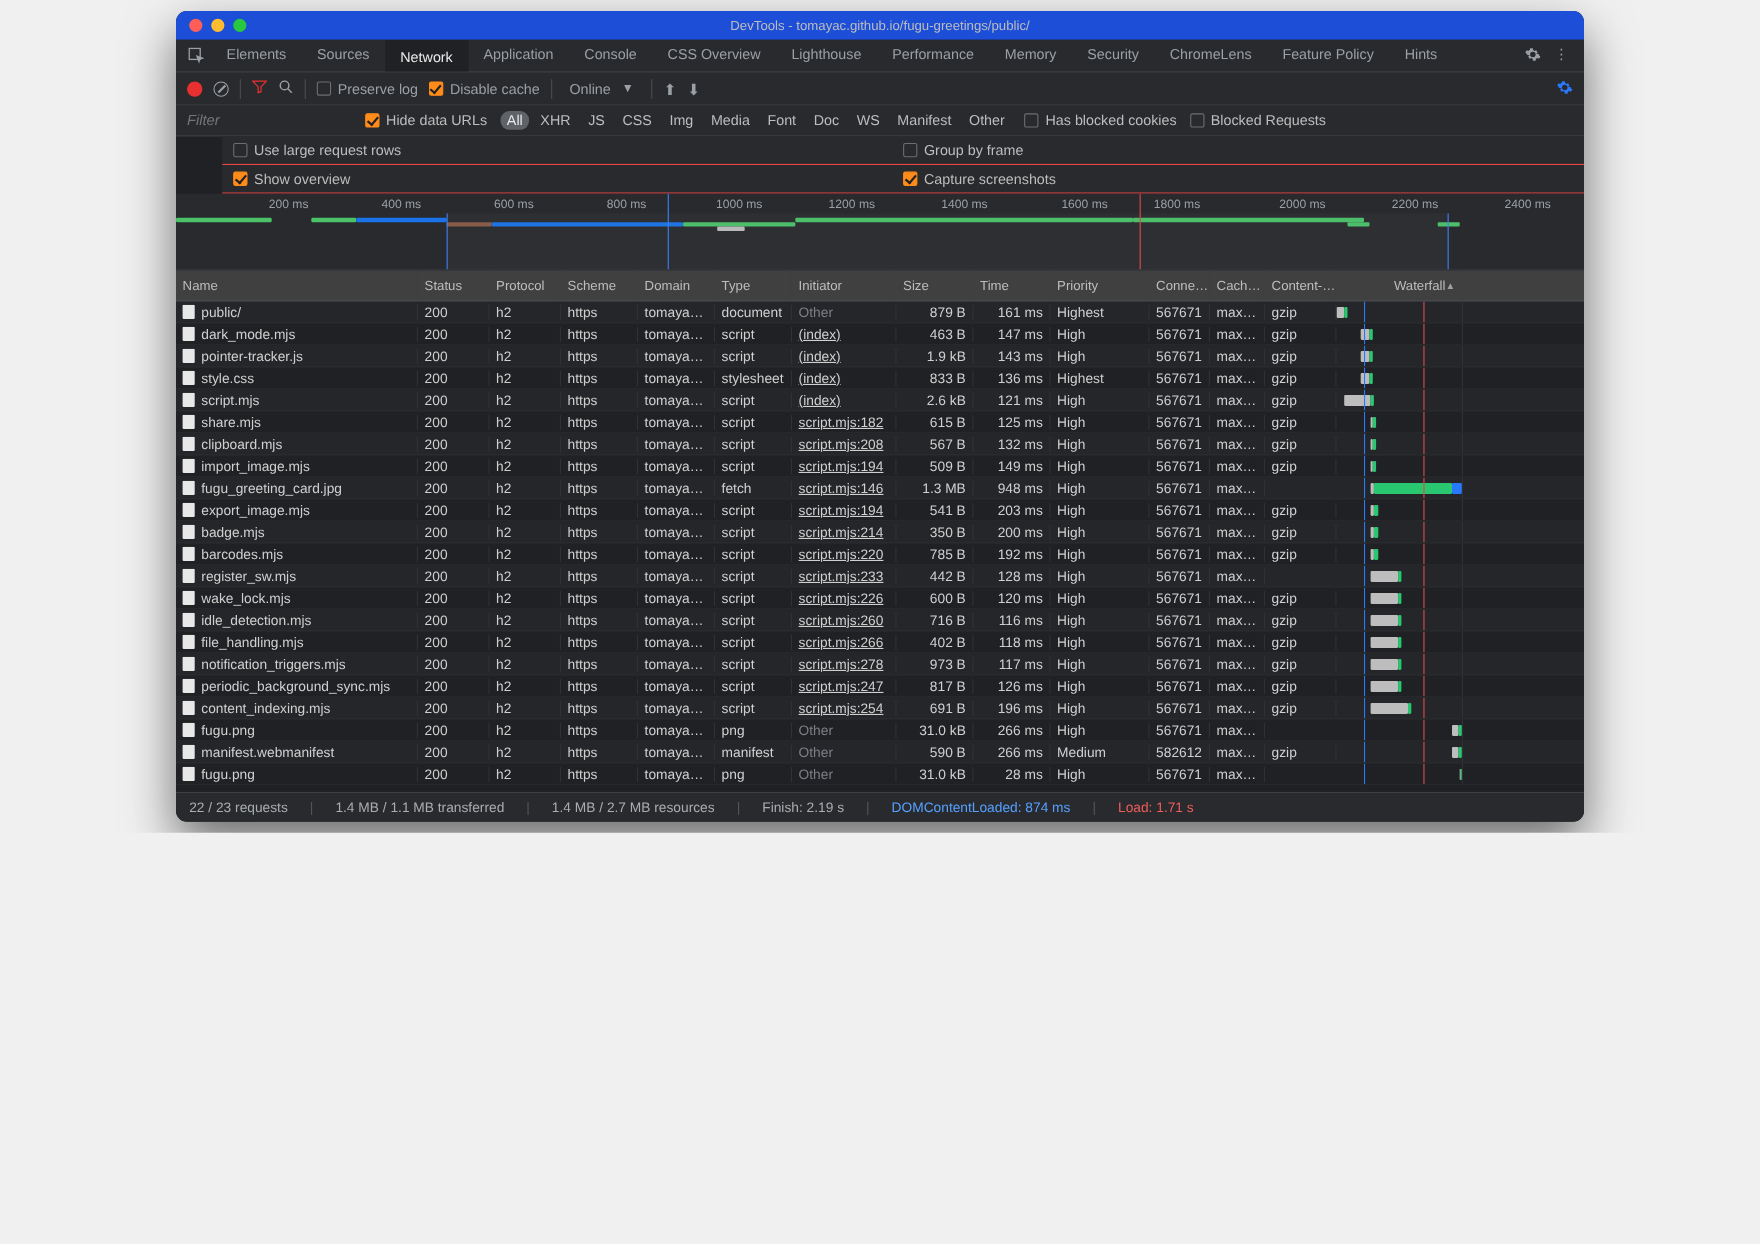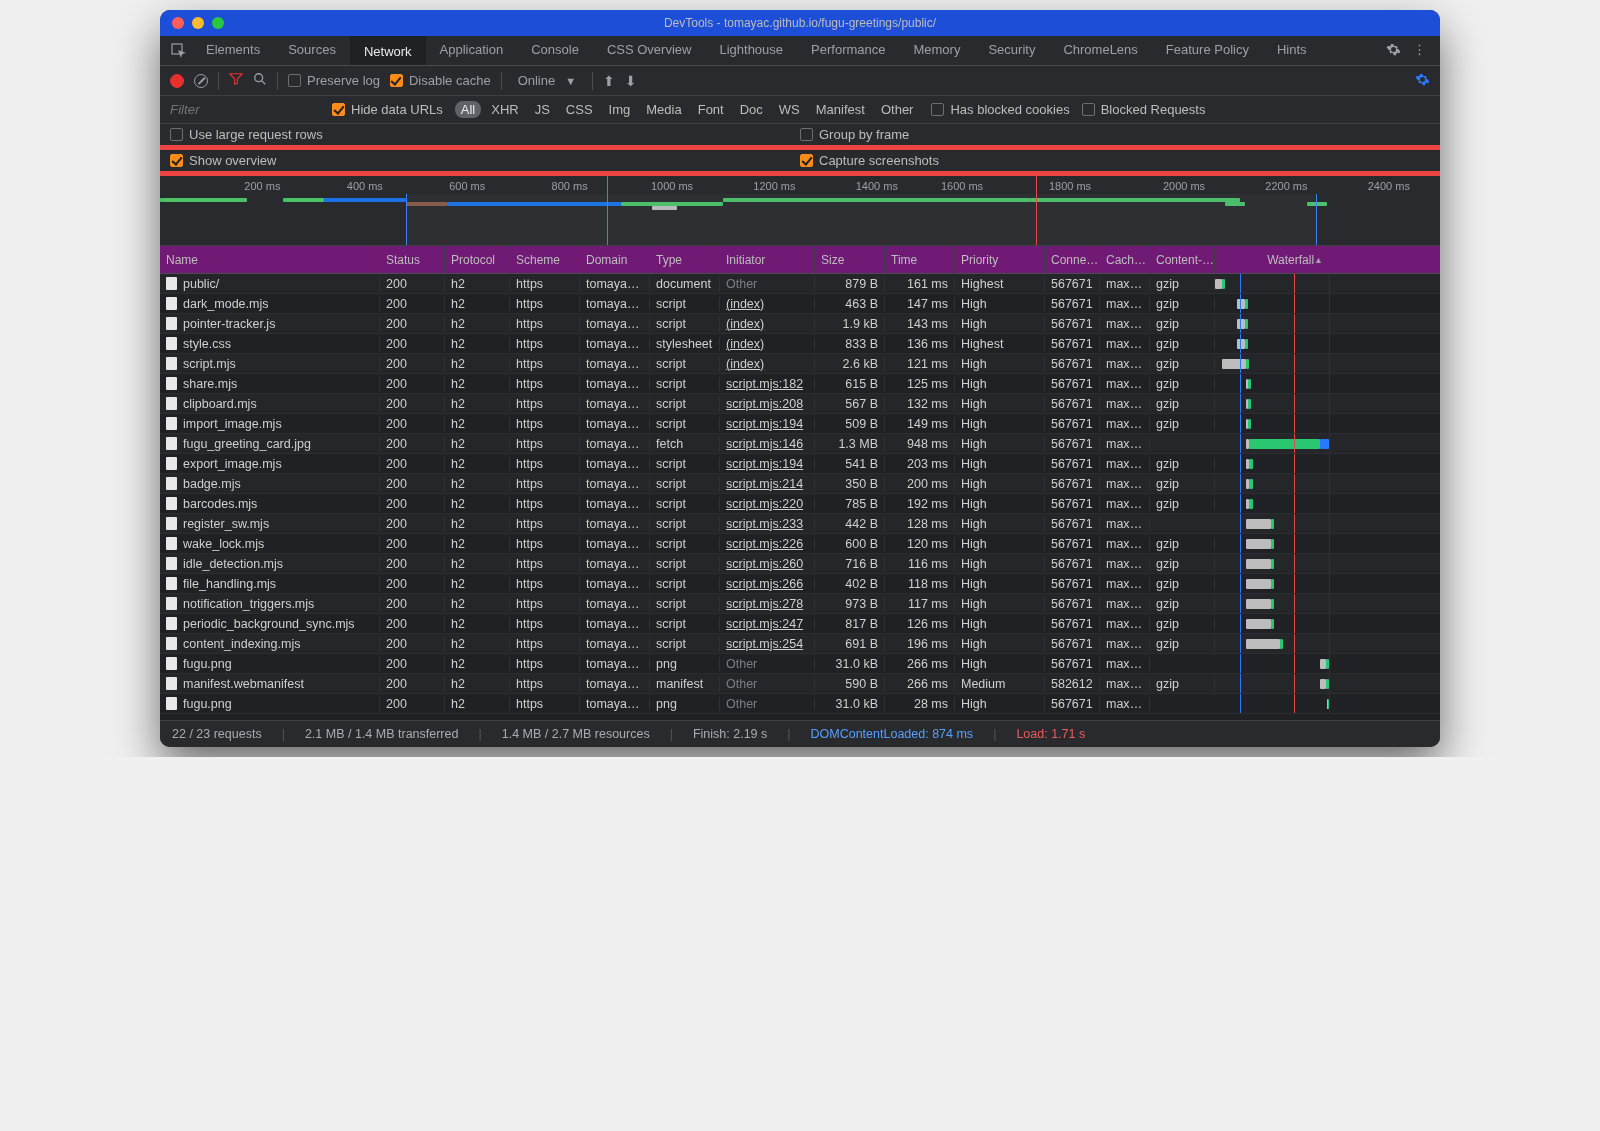--- a/index.html
+++ b/index.html
@@ -76,21 +76,21 @@
   .filterinput {
     background:transparent; border:none; outline:none; color:#bdbdbd;
     width:150px; font-style:italic;
   }
   .pill-group { display:flex; gap:4px; align-items:center; }
   .pill { padding:1px 6px; border-radius:8px; cursor:pointer; color:#bdbdbd; }
   .pill.on { background:#5f6368; color:#eaeaea; }
 
   .optsrow {
     display:flex; align-items:center; padding:4px 10px;
-    background:#292a2d; border-bottom:5px solid #ef4444; height:26px;
+    background:#292a2d; border-bottom:1px solid #ef4444; height:26px;margin-left:42px;
   }
   .optsrow .col { flex:1; display:flex; align-items:center; gap:8px; color:#bdbdbd; }
 
   
   .strip { background:#292a2d; border-bottom:1px solid #3c4043; padding: 2px 10px 6px; }
   .strip .time { font-size:10px; color:#9aa0a6; text-align:center; width:76px; }
   .thumb {
     width:76px; height:42px; border:1px solid #6e6e6e; background:
       repeating-linear-gradient(115deg,#9ab 0 6px,#defb 6px 12px,#5c7 12px 18px,#7ce 18px 26px);
     margin-top:2px;
@@ -112,21 +112,21 @@
   .vline-r { position:absolute; top:0; bottom:0; width:1px; background:#e24a4a; }
 
   
   .tbl { flex:1; overflow:auto; background:#202124; }
   .thead, .trow {
     display:grid;
     grid-template-columns: 220px 65px 65px 70px 70px 70px 95px 70px 70px 90px 55px 50px 65px 115px;
     align-items:center;
   }
   .thead {
-    background:#701a75; color:#bdbdbd; height:28px;
+    background:#404040; color:#bdbdbd; height:28px;
     border-bottom:1px solid #494c50; position:sticky; top:0;
     font-size:12px;
   }
   .thead > div { padding:0 6px; border-right:1px solid #3c4043; height:100%; display:flex; align-items:center; overflow:hidden; white-space:nowrap;}
   .thead .wf { justify-content:flex-end; }
   .trow {
     height:20px; font-size:12.5px; color:#d0d0d0;
     border-bottom:1px solid #2b2d30;
   }
   .trow:nth-child(odd){ background:#252629; }
@@ -303,21 +303,21 @@
 
 
   <div class="timeline" id="timeline">
       <span class="tick" style="left: 102.4px;">200 ms</span>
       <span class="tick" style="left: 204.8px;">400 ms</span>
       <span class="tick" style="left: 307.2px;">600 ms</span>
       <span class="tick" style="left: 409.6px;">800 ms</span>
       <span class="tick" style="left: 512px;">1000 ms</span>
       <span class="tick" style="left: 614.4px;">1200 ms</span>
       <span class="tick" style="left: 716.8px;">1400 ms</span>
-      <span class="tick" style="left: 802px;">1600 ms</span>
+      <span class="tick" style="left: 826px;">1600 ms</span>
       <span class="tick" style="left: 910px;">1800 ms</span>
       <span class="tick" style="left: 1024px;">2000 ms</span>
       <span class="tick" style="left: 1126.4px;">2200 ms</span>
       <span class="tick" style="left: 1228.8px;">2400 ms</span>
       <div class="bar" style="left: 0px; width: 87.04px; top: 22px; background: rgb(75, 194, 104);"></div>
       <div class="bar" style="left: 122.88px; width: 40.96px; top: 22px; background: rgb(75, 194, 104);"></div>
       <div class="bar" style="left: 163.84px; width: 81.92px; top: 22px; background: rgb(26, 115, 232);"></div>
       <div class="bar" style="left: 245.76px; width: 40.96px; top: 26px; background: rgb(138, 90, 68);"></div>
       <div class="bar" style="left: 286.72px; width: 174.08px; top: 26px; background: rgb(26, 115, 232);"></div>
       <div class="bar" style="left: 460.8px; width: 102.4px; top: 26px; background: rgb(75, 194, 104);"></div>
@@ -902,21 +902,21 @@
     <div class="v-r" style="left:69.10112359550563%"></div>
           </div>
         </div>
       </div>
     <div class="scrollspacer"></div>
   </div>
 
   <div class="status">
     <span>22 / 23 requests</span>
       <span class="s-sep">|</span>
-    <span>2.1 MB / 1.4 MB transferred</span>
+    <span>1.4 MB / 1.1 MB transferred</span>
       <span class="s-sep">|</span>
     <span>1.4 MB / 2.7 MB resources</span>
       <span class="s-sep">|</span>
     <span>Finish: 2.19 s</span>
       <span class="s-sep">|</span>
     <span class="c-blue">DOMContentLoaded: 874 ms</span>
       <span class="s-sep">|</span>
     <span class="c-red">Load: 1.71 s</span>
   </div>
 

